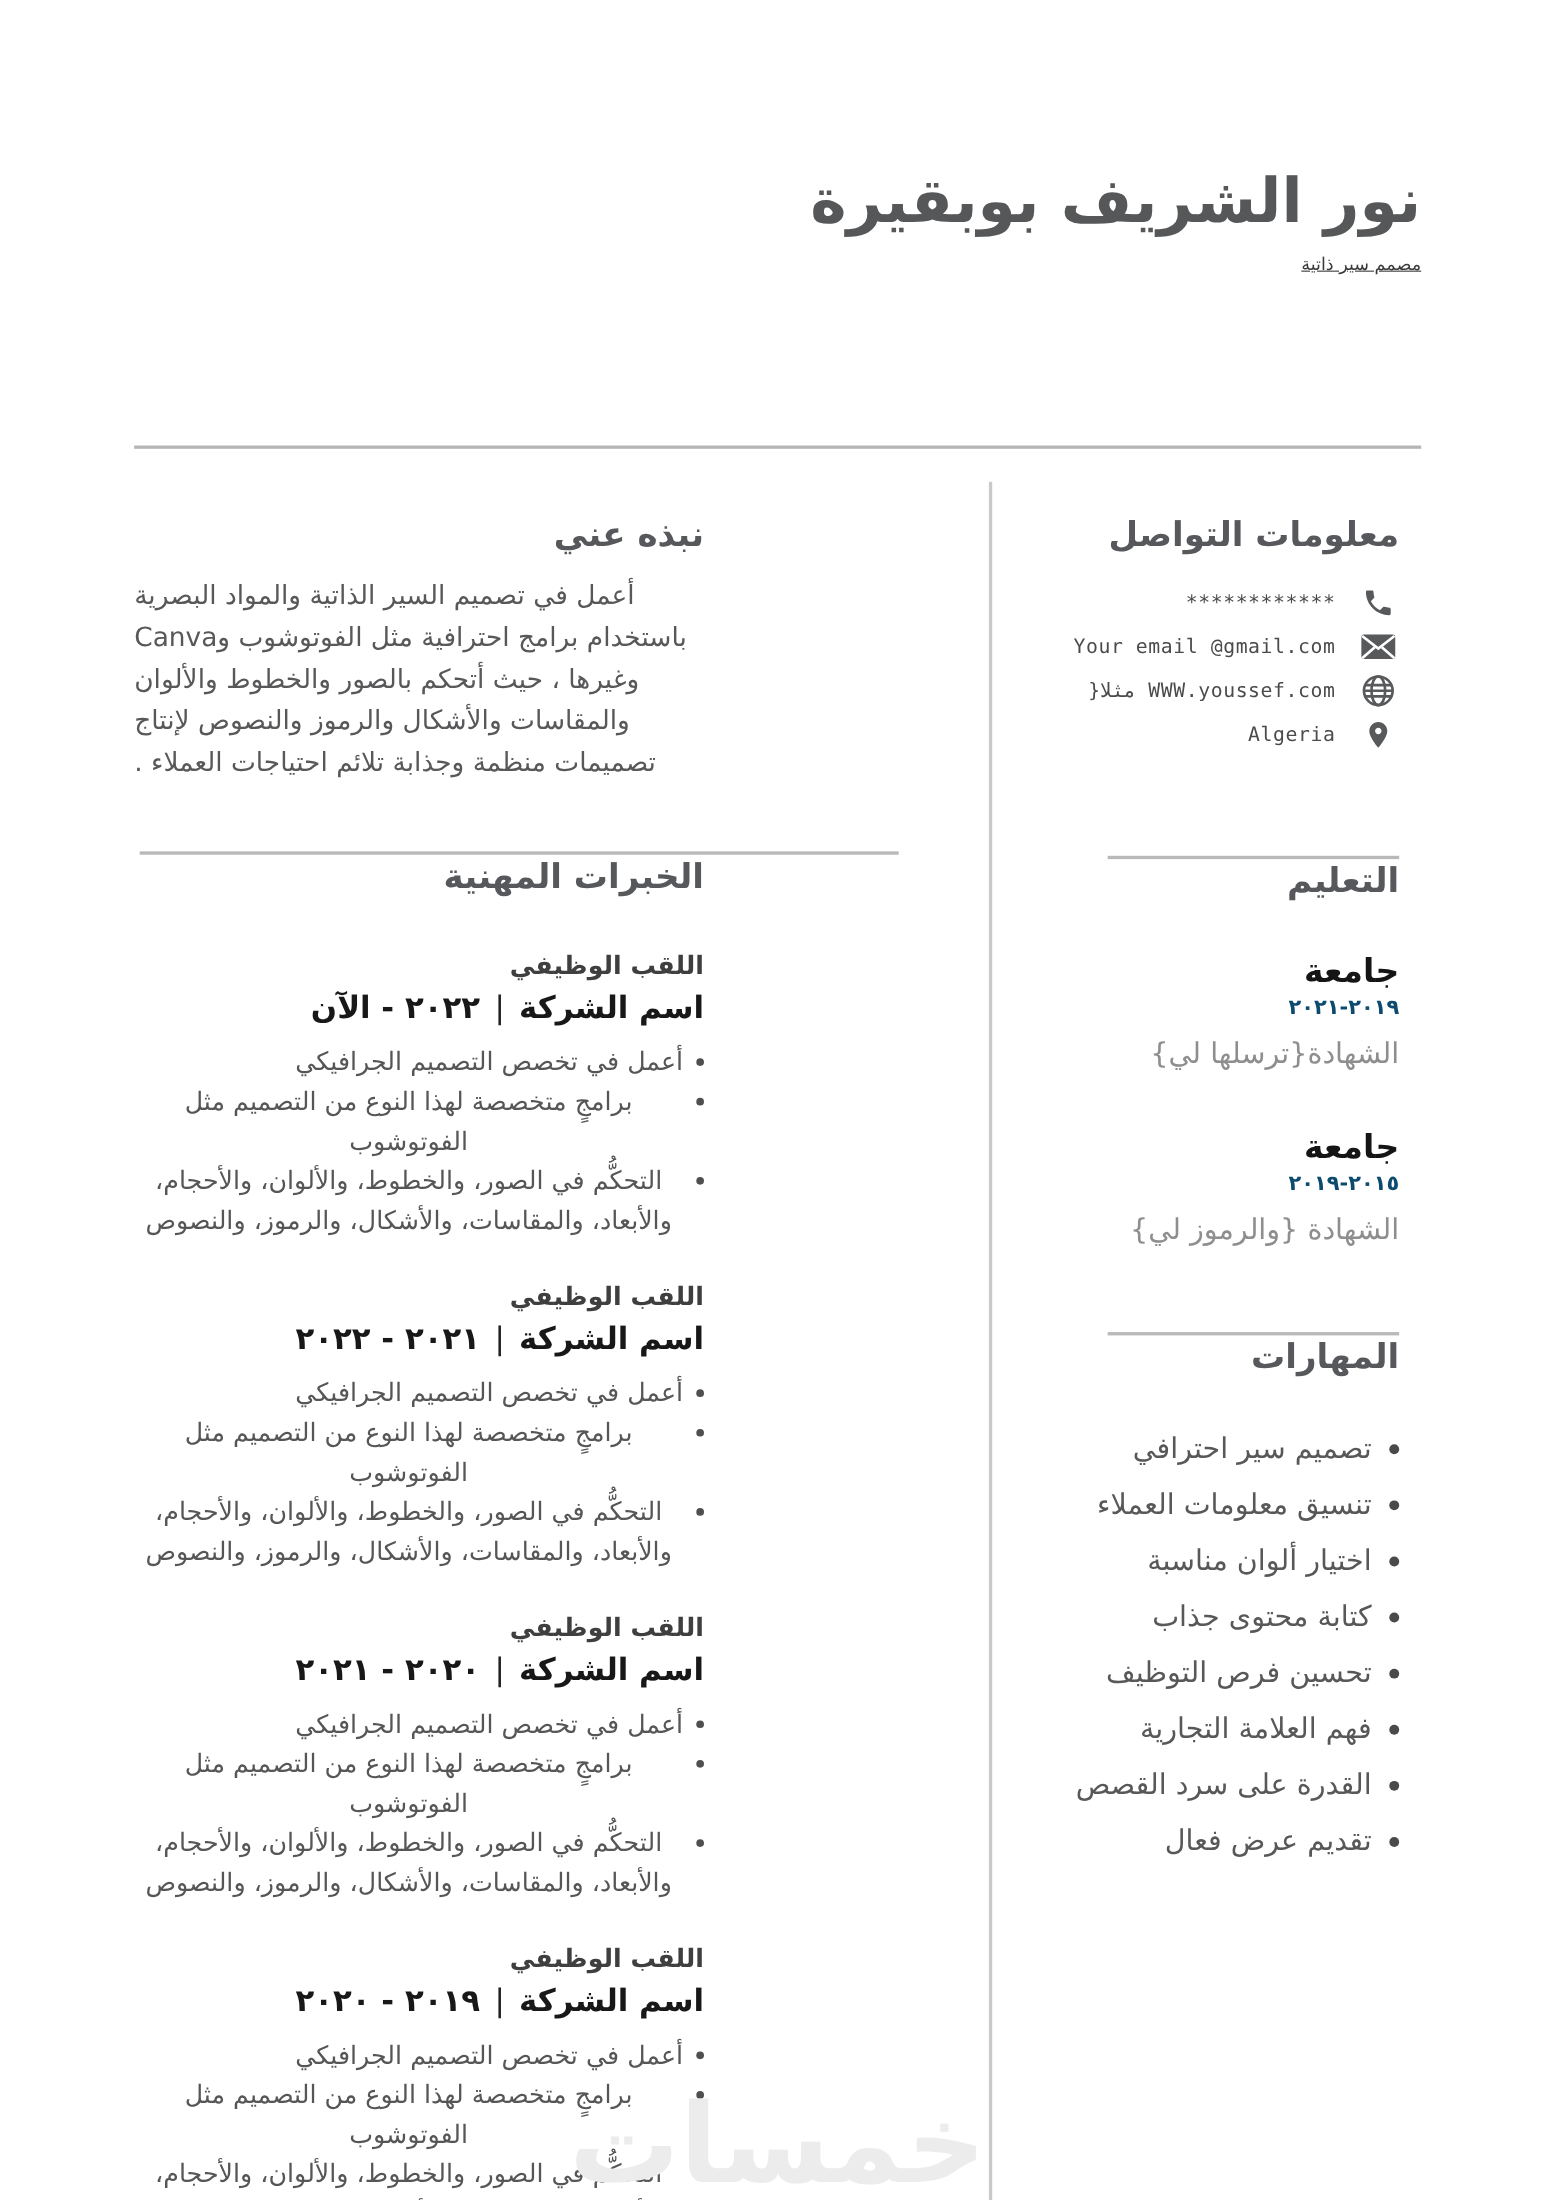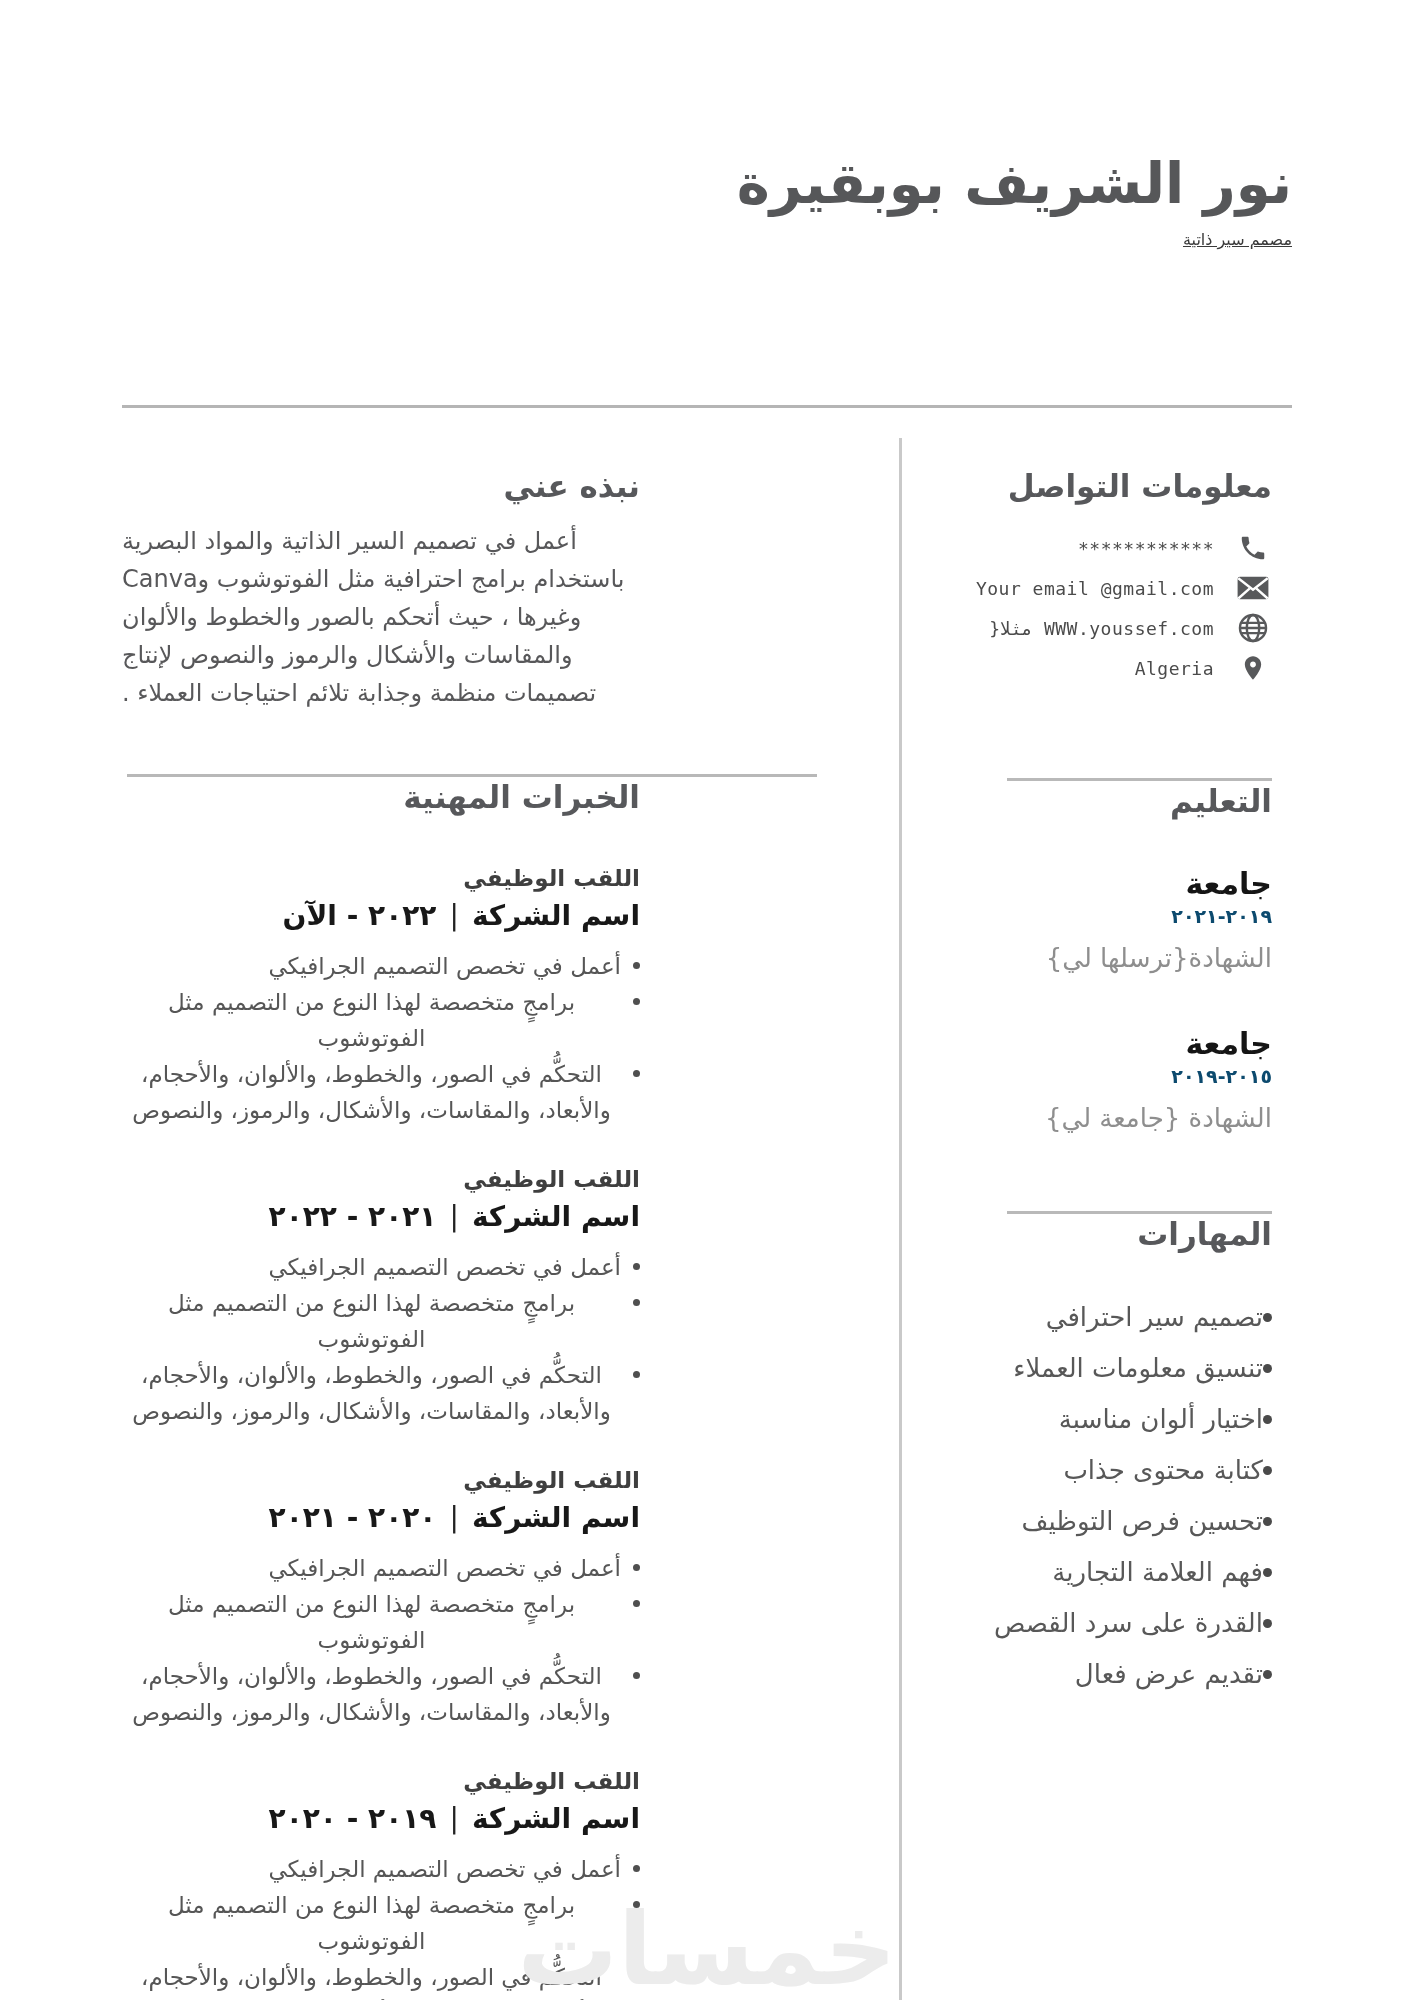--- a/index.html
+++ b/index.html
@@ -81,21 +81,21 @@
   .edu { }
   .edu-1 { margin-top: 44px; }
   .edu-2 { margin-top: 50px; }
   .school { font-size: 30px; font-weight: bold; color: #151515; line-height: 38px; }
   .period  { font-size: 19px; font-weight: bold; color: #0c4a6e; line-height: 26px; letter-spacing: 1px; }
   .note    { margin-top: 12px; font-size: 26px; color: #8e8e8e; line-height: 34px; }
   
   .skills-title { margin-top: 62px; }
   ul.skill-list { list-style: none; margin: 46px 0 0; padding: 0; }
   ul.skill-list li {
-    display: flex; column-gap: 0;
+    display: flex; column-gap: 16px;
     margin-bottom: 17px;
     font-size: 26px; line-height: 34px; color: #585858;
   }
   .sdot {
     flex-shrink: 0;
     width: 9px; height: 9px; border-radius: 50%;
     background: #4a4a4a; margin-top: 13px;
   }
   
   .about p {
@@ -209,21 +209,21 @@
 
         <div class="edu edu-1">
           <div class="school">جامعة</div>
           <div class="period">٢٠١٩-٢٠٢١</div>
           <div class="note">الشهادة{ترسلها لي}</div>
         </div>
 
         <div class="edu edu-2">
           <div class="school">جامعة</div>
           <div class="period">٢٠١٥-٢٠١٩</div>
-          <div class="note">الشهادة {جامعة لي}</div>
+          <div class="note">الشهادة {والرموز لي}</div>
         </div>
       </section>
 
       <div class="side-rule rule2"></div>
 
       <section class="skills">
         <h2 class="sec-title skills-title">المهارات</h2>
         <ul class="skill-list">
           <li>
               <span class="sdot"></span>

